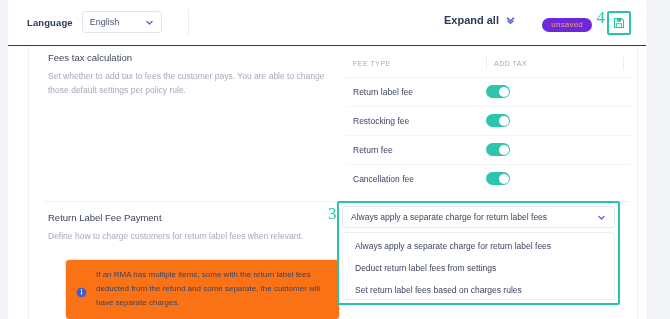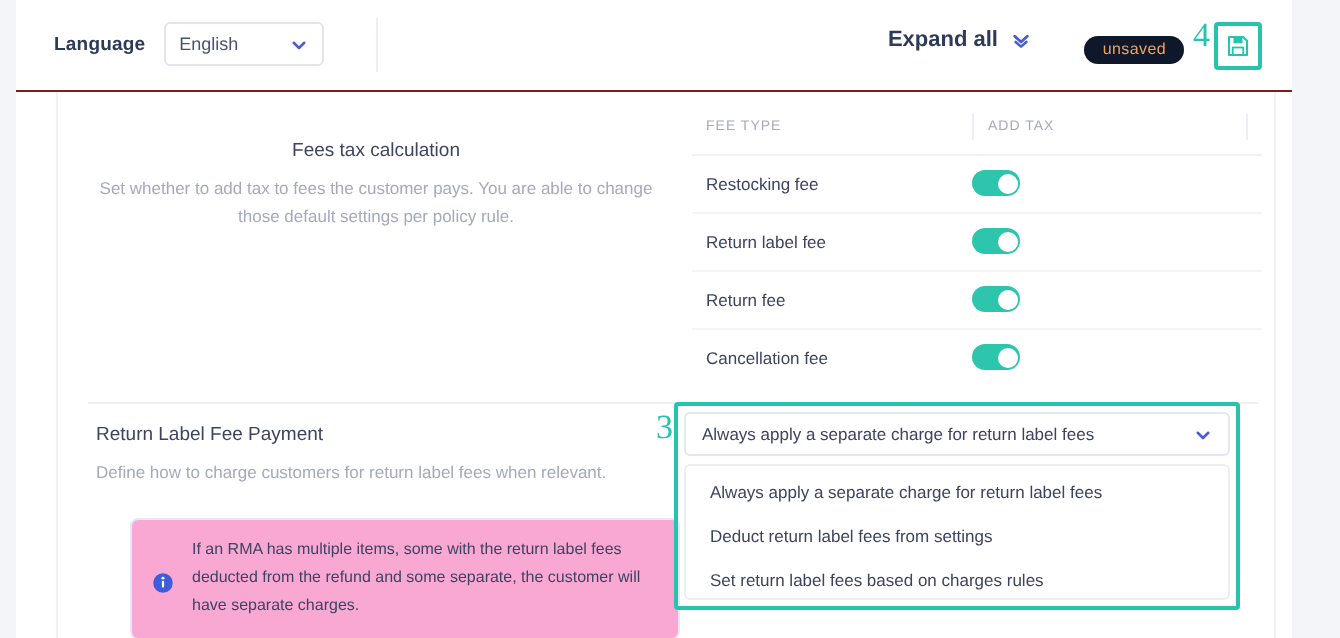--- a/index.html
+++ b/index.html
@@ -101,21 +101,21 @@
   .expand-all-label {
     font-size: 11px;
     font-weight: bold;
     color: #2e3a59;
   }
   .dbl-chev { width: 11px; height: 11px; display:block; }
   .unsaved-badge {
     position: absolute;
     right: 54px;
     top: 18px;
-    background: #0f172a;
+    background: #6d28d9;
     color: #f0a35e;
     font-size: 8px;
     border-radius: 9px;
     padding: 3px 9px 3px 9px;
     line-height: 1;
     letter-spacing: .2px;
   }
   .anno-4 {
     position: absolute;
     right: 41px;
@@ -172,23 +172,22 @@
     top: 155px;
     width: 585px;
     height: 1px;
     background: #eff0f5;
   }
 
   
   .sec1-left {
     position: absolute;
     left: 40px;
-    top: 24px;
+    top: 6px;
     width: 280px;
-    text-align: center;
   }
   .sec-title {
     font-size: 9.5px;
     color: #3d4461;
     font-weight: normal;
     margin: 0 0 7px 0;
   }
   .sec-desc {
     font-size: 8.5px;
     color: #a5a9bd;
@@ -278,21 +277,21 @@
     left: 40px;
     top: 166px;
     width: 280px;
   }
   .info-box {
     position: absolute;
     left: 57px;
     top: 213px;
     width: 275px;
     min-height: 52px;
-    background: #f9a8d4;
+    background: #f97316;
     border: 1px solid #e6e8f8;
     border-radius: 4px;
     box-sizing: border-box;
     display: flex;
     align-items: center;
     padding: 8px 12px 8px 10px;
   }
   .info-icon {
     width: 11px;
     height: 11px;
@@ -427,27 +426,27 @@
 
   <div class="fee-table">
     <div class="fee-head">
       <span class="fee-head-celltype">FEE TYPE</span>
       <span class="head-sep-1"></span>
       <span class="fee-head-celltax">ADD TAX</span>
       <span class="head-sep-2"></span>
     </div>
 
     <div class="fee-row">
-      <span class="fee-name">Restocking fee</span>
+      <span class="fee-name">Return label fee</span>
       <span class="toggle">
           <span class="knob"></span>
         </span>
     </div>
     <div class="fee-row">
-      <span class="fee-name">Return label fee</span>
+      <span class="fee-name">Restocking fee</span>
       <span class="toggle">
           <span class="knob"></span>
         </span>
     </div>
     <div class="fee-row">
       <span class="fee-name">Return fee</span>
       <span class="toggle">
           <span class="knob"></span>
         </span>
     </div>

